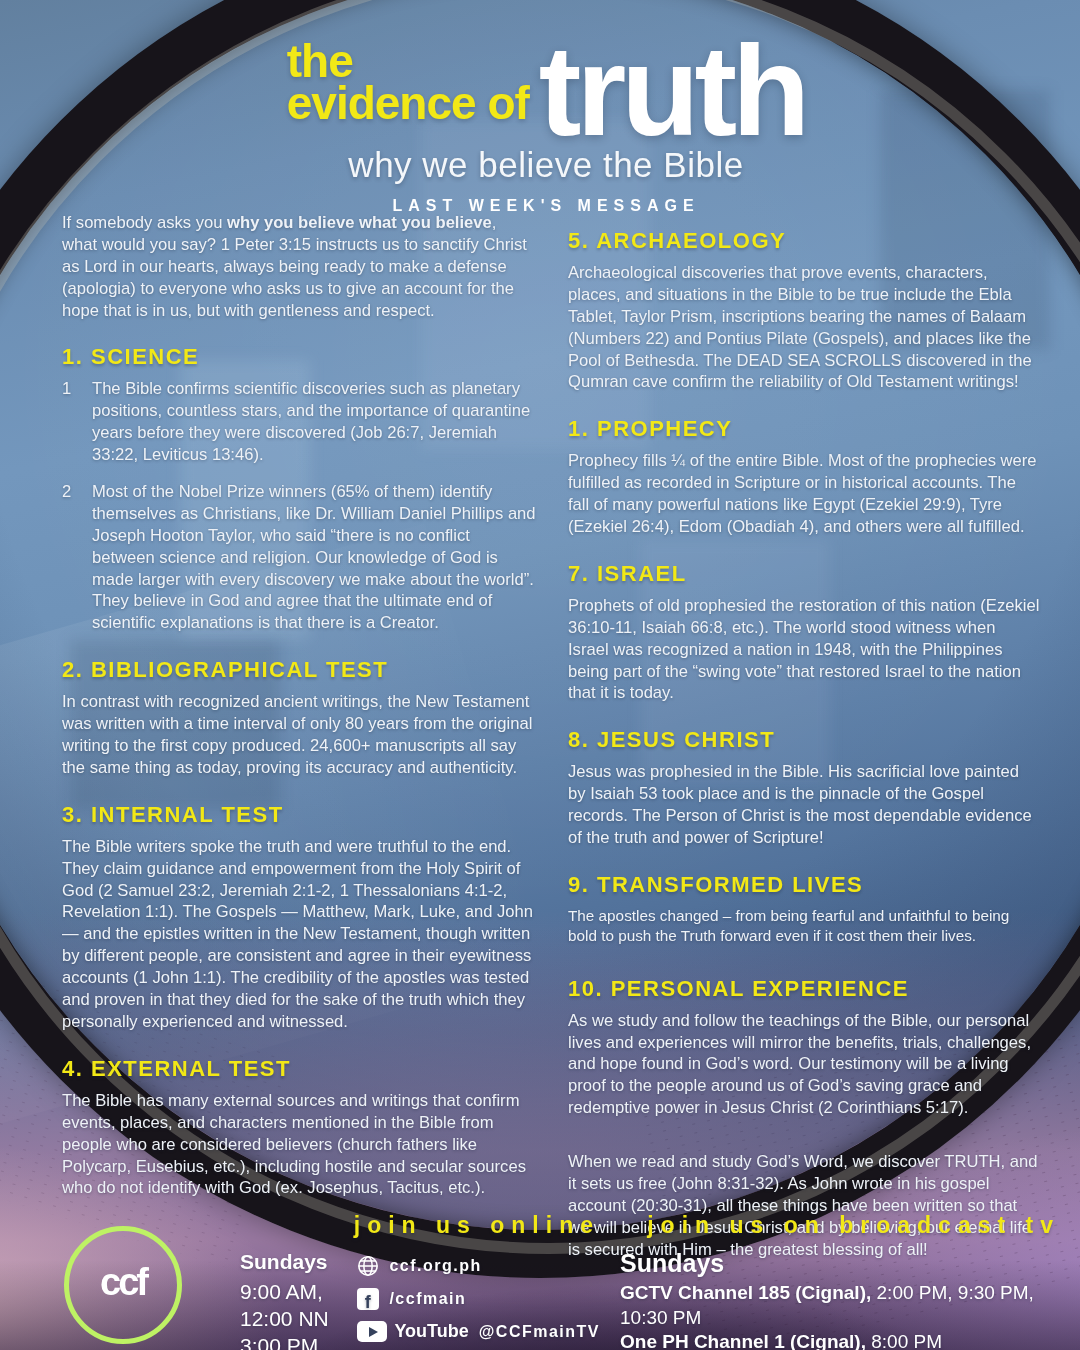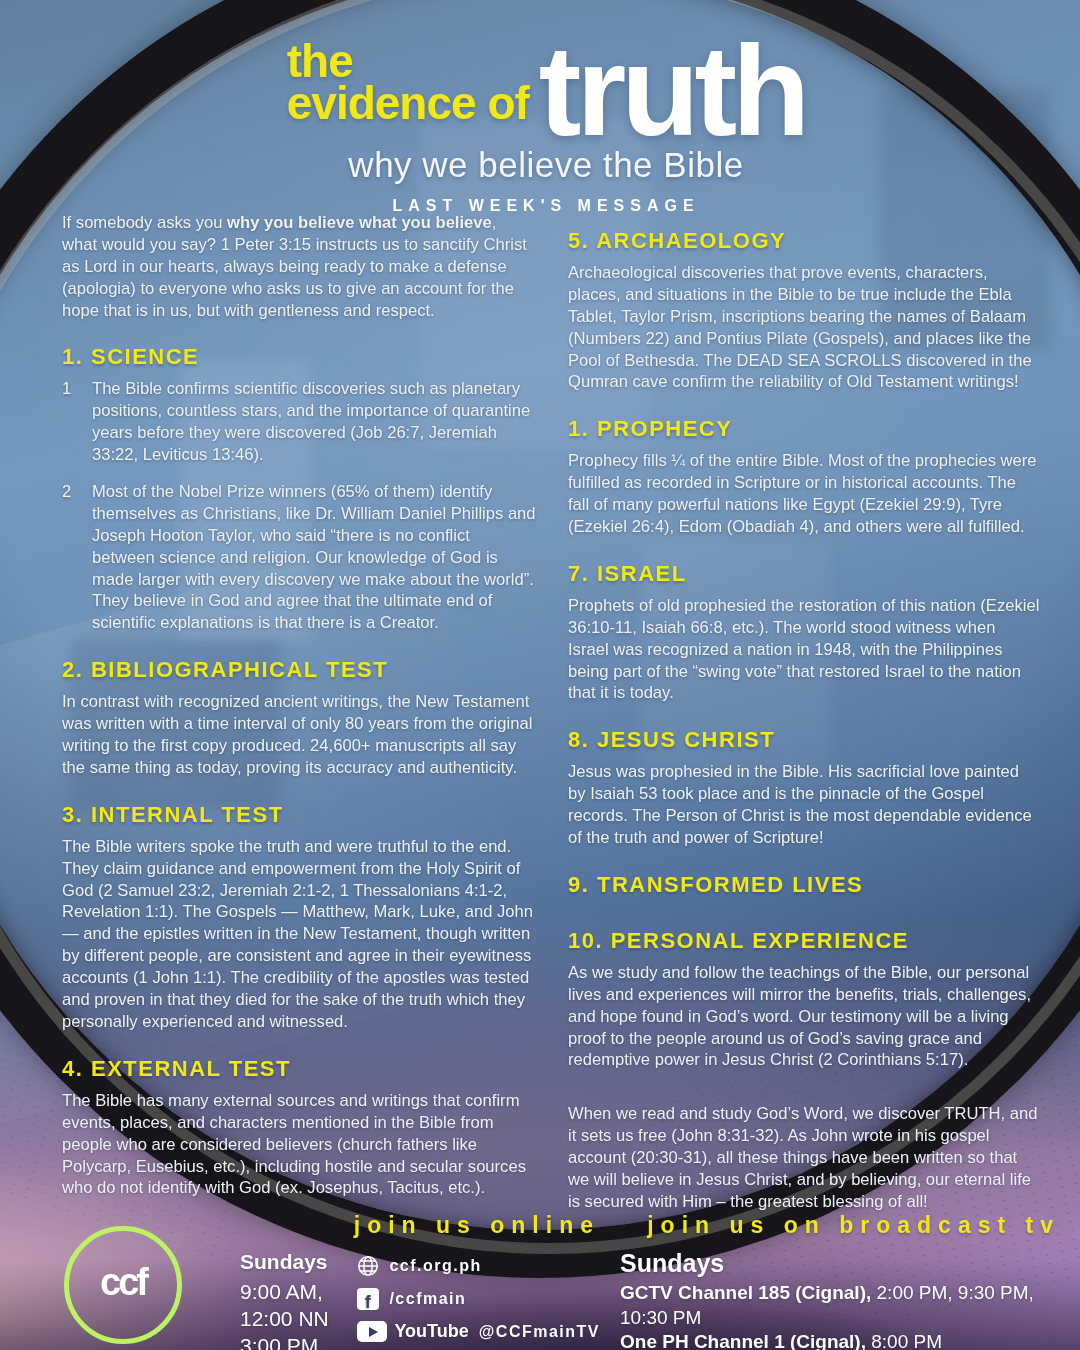--- a/index.html
+++ b/index.html
@@ -153,20 +153,21 @@
       <h2 class="sec-h">1. PROPHECY</h2>
       <p class="body">Prophecy fills ¼ of the entire Bible. Most of the prophecies were fulfilled as recorded in Scripture or in historical accounts. The fall of many powerful nations like Egypt (Ezekiel 29:9), Tyre (Ezekiel 26:4), Edom (Obadiah 4), and others were all fulfilled.</p>
 
       <h2 class="sec-h">7. ISRAEL</h2>
       <p class="body">Prophets of old prophesied the restoration of this nation (Ezekiel 36:10-11, Isaiah 66:8, etc.). The world stood witness when Israel was recognized a nation in 1948, with the Philippines being part of the “swing vote” that restored Israel to the nation that it is today.</p>
 
       <h2 class="sec-h">8. JESUS CHRIST</h2>
       <p class="body">Jesus was prophesied in the Bible. His sacrificial love painted by Isaiah 53 took place and is the pinnacle of the Gospel records. The Person of Christ is the most dependable evidence of the truth and power of Scripture!</p>
 
       <h2 class="sec-h">9. TRANSFORMED LIVES</h2>
+      <p class="body small">The apostles changed – from being fearful and unfaithful to being bold to push the Truth forward even if it cost them their lives.</p>
 
       <h2 class="sec-h gap-lg">10. PERSONAL EXPERIENCE</h2>
       <p class="body">As we study and follow the teachings of the Bible, our personal lives and experiences will mirror the benefits, trials, challenges, and hope found in God’s word. Our testimony will be a living proof to the people around us of God’s saving grace and redemptive power in Jesus Christ (2 Corinthians 5:17).</p>
 
       <p class="body closing">When we read and study God’s Word, we discover TRUTH, and it sets us free (John 8:31-32). As John wrote in his gospel account (20:30-31), all these things have been written so that we will believe in Jesus Christ, and by believing, our eternal life is secured with Him – the greatest blessing of all!</p>
     </div>
 
     <div class="logo">
         <span>ccf</span>
       </div>

